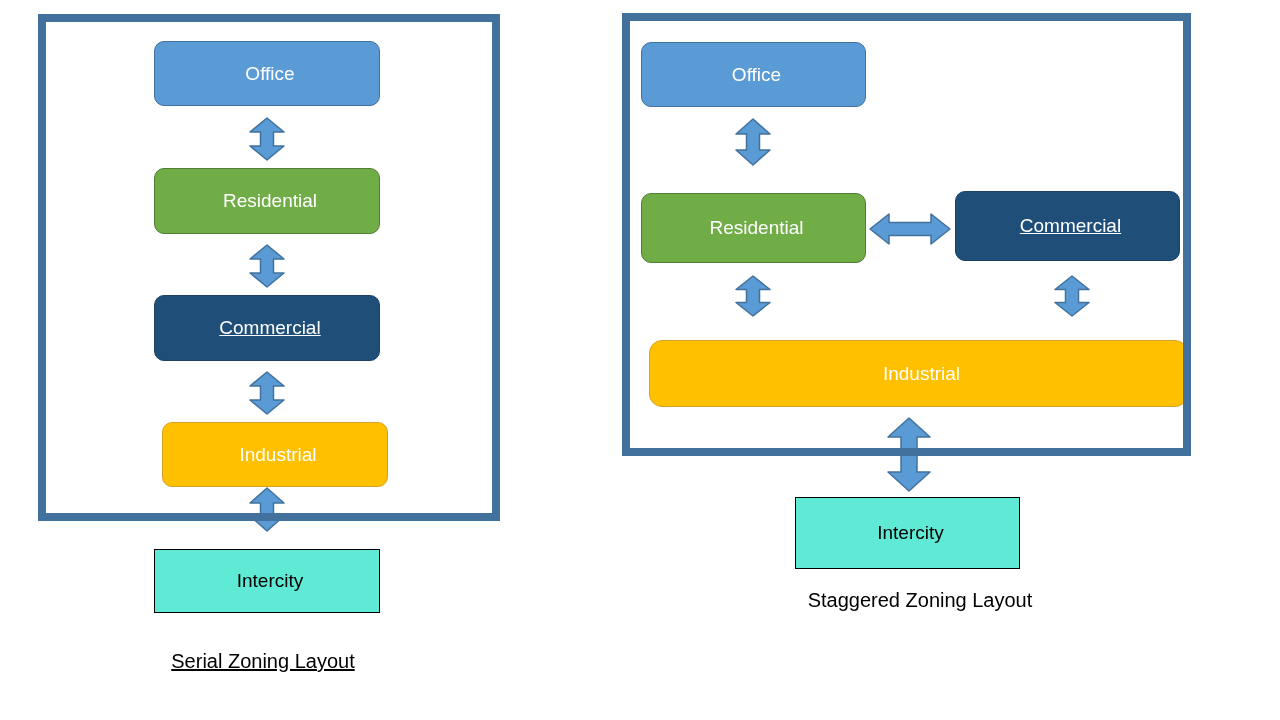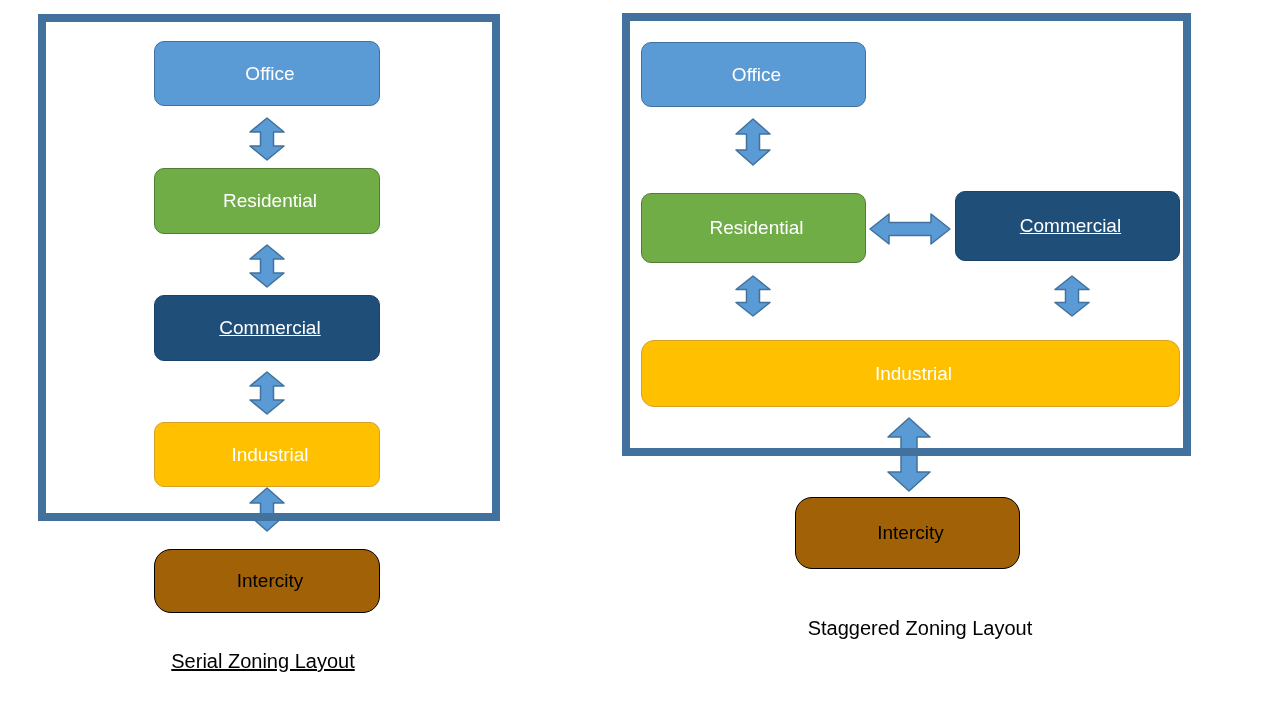--- a/index.html
+++ b/index.html
@@ -37,26 +37,26 @@
     display: flex;
     align-items: center;
     justify-content: center;
     color: var(--box_text);
     font-size: 19px;
     z-index: 3;
   }
   .zbox.office      { background: var(--office);      border: 1px solid var(--office_border); }
   .zbox.residential { background: var(--residential); border: 1px solid var(--residential_border); text-align: center; }
   .zbox.commercial  { background: var(--commercial);  border: 1px solid var(--commercial_border); text-decoration: underline; }
-  .zbox.industrial  { background: var(--industrial);  border: 1px solid var(--industrial_border); }
+  .zbox.industrial  { background: var(--industrial);  border: 1px solid var(--industrial_border); margin-left: 8px; }
   .zbox.industrial-wide { border-radius: 13px; }
   .zbox.intercity {
-    background: #a16207;
+    background: #5eead4;
     border: 1.5px solid var(--intercity_border);
-    border-radius: 17px;
+    border-radius: 0;
     color: var(--dark_text);
   }
 
   .arrow-svg { position: absolute; z-index: 2; overflow: visible; }
   .arrow-shape {
     fill: var(--arrow);
     stroke: var(--arrow_border);
     stroke-width: 1.5;
     stroke-linejoin: round;
   }
@@ -149,15 +149,15 @@
   </div>
 
   <svg class="arrow-svg" style="left:887px; top:417px;" width="44" height="75" viewBox="0 0 44 75" preserveAspectRatio="none">
     <polygon class="arrow-shape" points="22,1 43,20 30,20 30,55 43,55 22,74 1,55 14,55 14,20 1,20"></polygon>
   </svg>
 
   <div class="zbox intercity abs" style="left:795px; top:497px; width:225px; height:72px;">
     <span>Intercity</span>
   </div>
 
-  <div class="caption" style="left:640px; top:617px; width:560px;">Staggered Zoning Layout</div>
+  <div class="caption" style="left:640px; top:589px; width:560px;">Staggered Zoning Layout</div>
 
 </div>
 
 </body></html>

